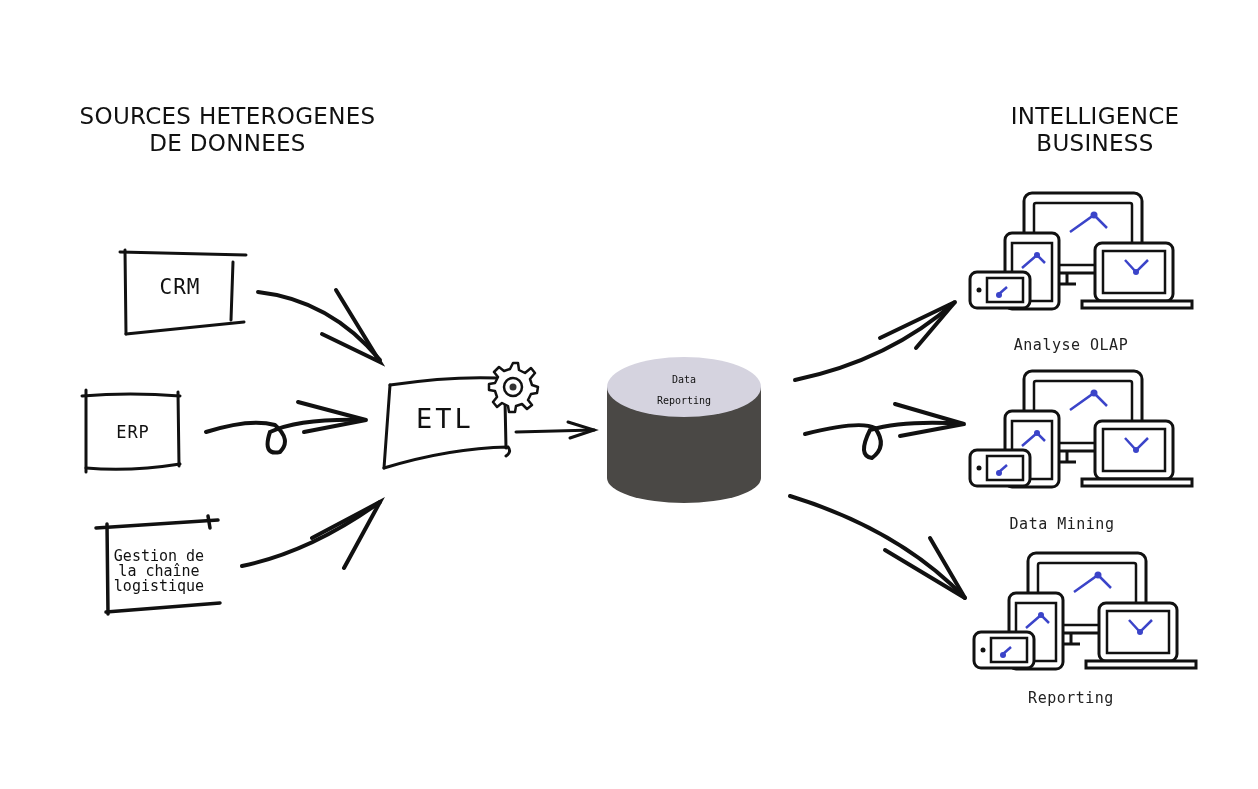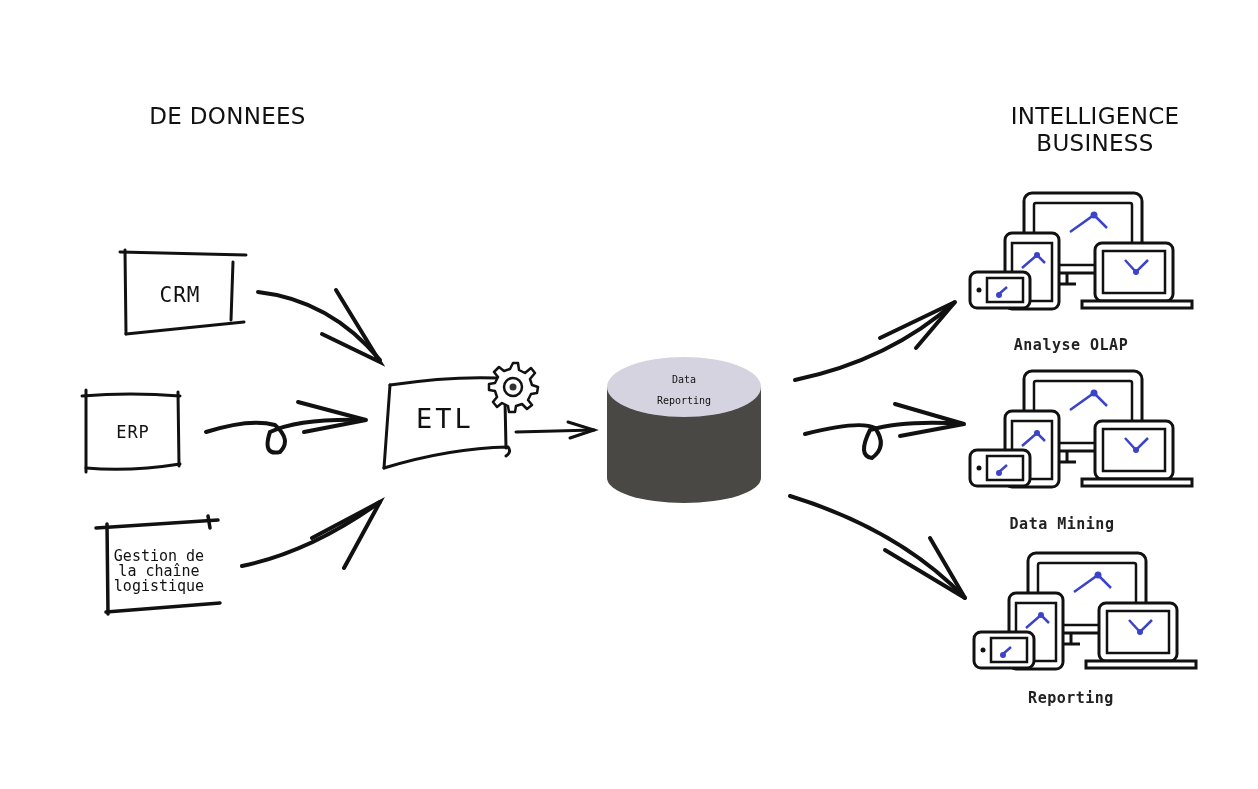--- a/index.html
+++ b/index.html
@@ -1,25 +1,26 @@
 <!DOCTYPE html>
 <html><head>
 <meta charset="utf-8">
 <style>
   html, body { margin: 0; padding: 0; background: #ffffff; }
   body { width: 1258px; height: 789px; position: relative; overflow: hidden; font-family: "DejaVu Sans", sans-serif; }
   .heading { position: absolute; font-family: "DejaVu Sans", sans-serif; font-size: 23px; font-weight: 500; color: #111; text-align: center; line-height: 27px; letter-spacing: 0.3px; }
   .sketch { font-family: "DejaVu Sans Mono", monospace; color: #111; position: absolute; text-align: center; }
   svg { position: absolute; left: 0; top: 0; }
-  .label-bi { position: absolute; font-family: "DejaVu Sans Mono", monospace; font-size: 15px; color: #222; text-align: center; width: 200px; letter-spacing: 0.5px; font-weight: bold; }
+  .label-bi { position: absolute; font-family: "DejaVu Sans Mono", monospace; font-size: 15px; color: #222; text-align: center; width: 200px; letter-spacing: 0.5px; }
 </style>
 </head>
 <body>
 
 <div class="heading" style="left:40px; top:103px; width:375px;">
+  <div>SOURCES HETEROGENES</div>
   <div>DE DONNEES</div>
 </div>
 <div class="heading" style="left:985px; top:103px; width:220px;">
   <div>INTELLIGENCE</div>
   <div>BUSINESS</div>
 </div>
 
 <svg width="1258" height="789" viewBox="0 0 1258 789">
   <defs>
     <g id="devices">
@@ -117,21 +118,21 @@
   <g fill="none" stroke="#111" stroke-width="4" stroke-linecap="round">
     <path d="M790 496 Q900 530 965 598"></path>
     <path d="M885 550 L965 598 L930 538"></path>
   </g>
 
   <use href="#devices" x="962" y="188"></use>
   <use href="#devices" x="962" y="366"></use>
   <use href="#devices" x="966" y="548"></use>
 </svg>
 
-<div class="sketch" style="left:135px; top:283px; width:90px; font-size:21px; letter-spacing:1px;">CRM</div>
+<div class="sketch" style="left:135px; top:275px; width:90px; font-size:21px; letter-spacing:1px;">CRM</div>
 <div class="sketch" style="left:92px; top:422px; width:82px; font-size:17px; letter-spacing:1px;">ERP</div>
 <div class="sketch" style="left:110px; top:549px; width:98px; font-size:15px; line-height:15px;">
   <div>Gestion de</div>
   <div>la chaîne</div>
   <div>logistique</div>
 </div>
 
 <div class="sketch" style="left:400px; top:403px; width:90px; font-size:27px; letter-spacing:3px;">ETL</div>
 
 <div class="sketch" style="left:612px; top:369px; width:144px; font-size:10px; line-height:21px;">

